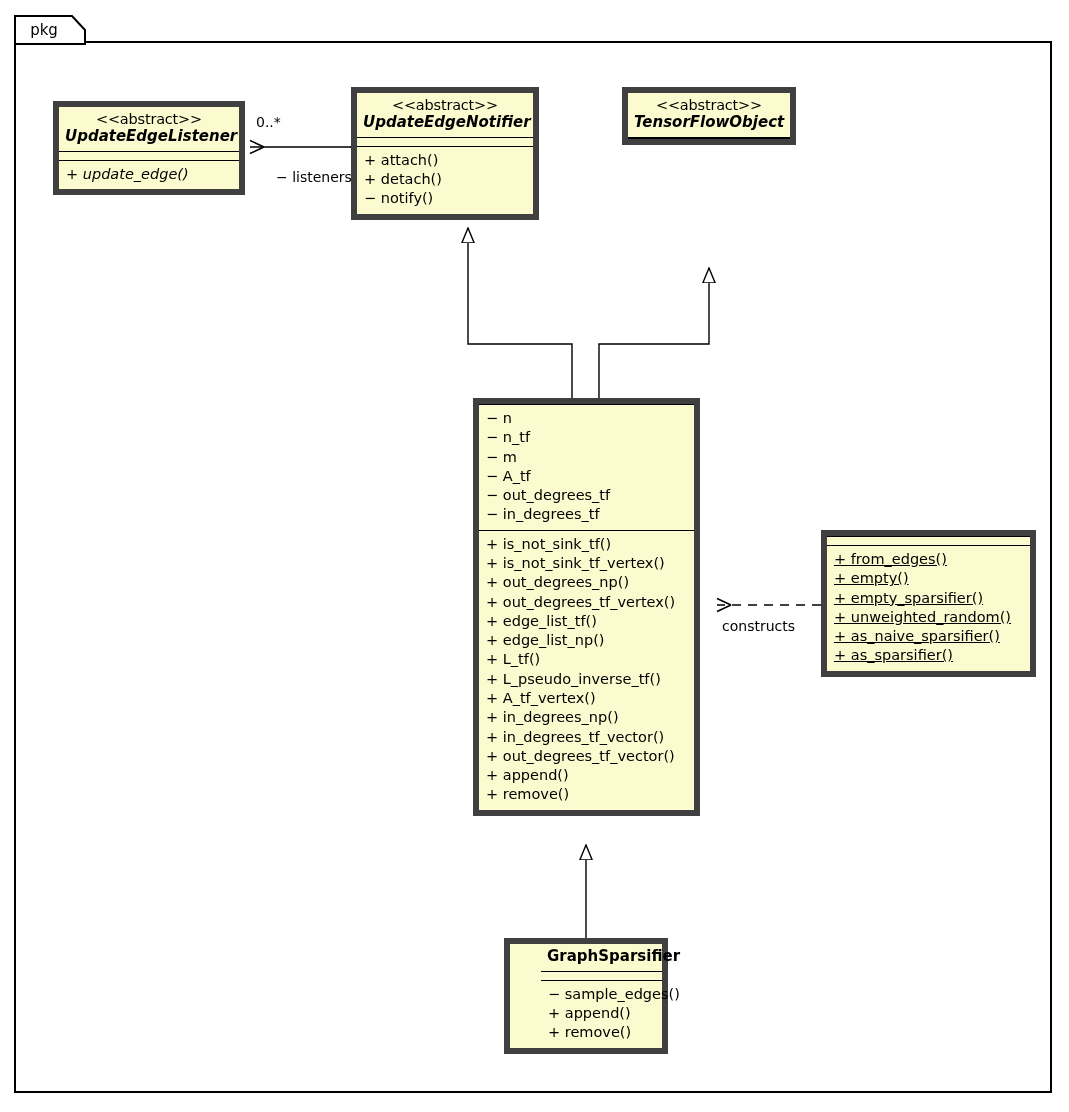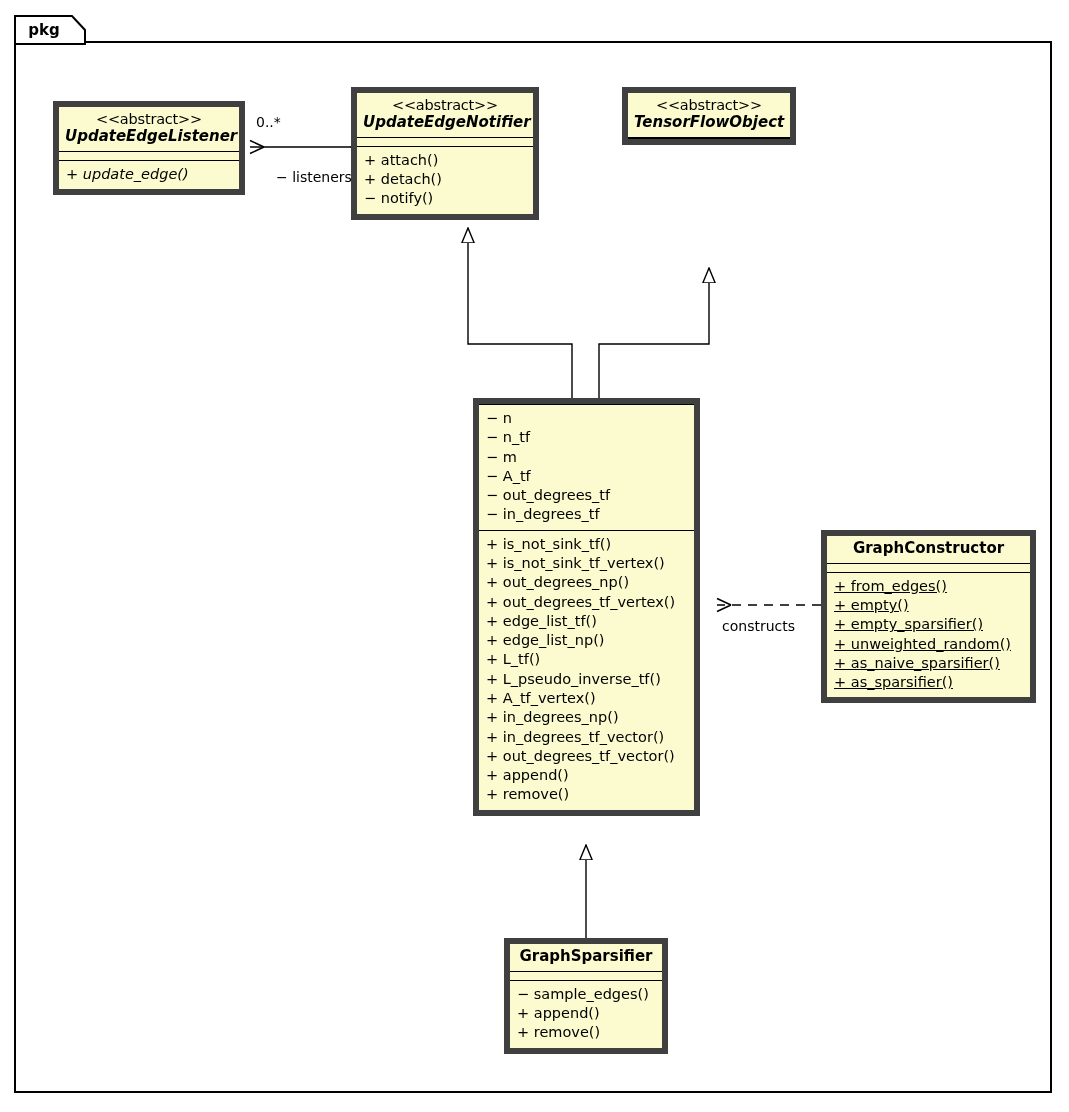--- a/index.html
+++ b/index.html
@@ -74,21 +74,21 @@
   }
   .pkg-tab-label {
     position: absolute;
     left: 0;
     top: 0;
     width: 60px;
     height: 30px;
     line-height: 30px;
     text-align: center;
     font-size: 15px;
-    font-weight: bold;
+    font-weight: normal;
     color: #000;
   }
 
   
   .uml-class {
     position: absolute;
     box-sizing: border-box;
     background: #fbfbcf;
     border: 6px solid #404040;
     font-size: 14.5px;
@@ -260,37 +260,34 @@
       <div class="member">+ A_tf_vertex()</div>
       <div class="member">+ in_degrees_np()</div>
       <div class="member">+ in_degrees_tf_vector()</div>
       <div class="member">+ out_degrees_tf_vector()</div>
       <div class="member">+ append()</div>
       <div class="member">+ remove()</div>
     </div>
   </div>
 
   <div class="uml-class" style="left:821px; top:530px; width:215px;">
-    <div class="uml-header">
-      <span class="cls-name">GraphConstructor</span>
-    </div>
     <div class="uml-sep"></div>
     <div class="uml-compartment empty"></div>
     <div class="uml-sep"></div>
     <div class="uml-compartment">
       <div class="member underline">+ from_edges()</div>
       <div class="member underline">+ empty()</div>
       <div class="member underline">+ empty_sparsifier()</div>
       <div class="member underline">+ unweighted_random()</div>
       <div class="member underline">+ as_naive_sparsifier()</div>
       <div class="member underline">+ as_sparsifier()</div>
     </div>
   </div>
 
-  <div class="uml-class" style="left:504px; top:938px; width:164px;">
+  <div class="uml-class" style="left:504px; top:938px; width:164px;padding-left:31px;">
     <div class="uml-header">
       <span class="cls-name">GraphSparsifier</span>
     </div>
     <div class="uml-sep"></div>
     <div class="uml-compartment empty"></div>
     <div class="uml-sep"></div>
     <div class="uml-compartment">
       <div class="member">− sample_edges()</div>
       <div class="member">+ append()</div>
       <div class="member">+ remove()</div>

